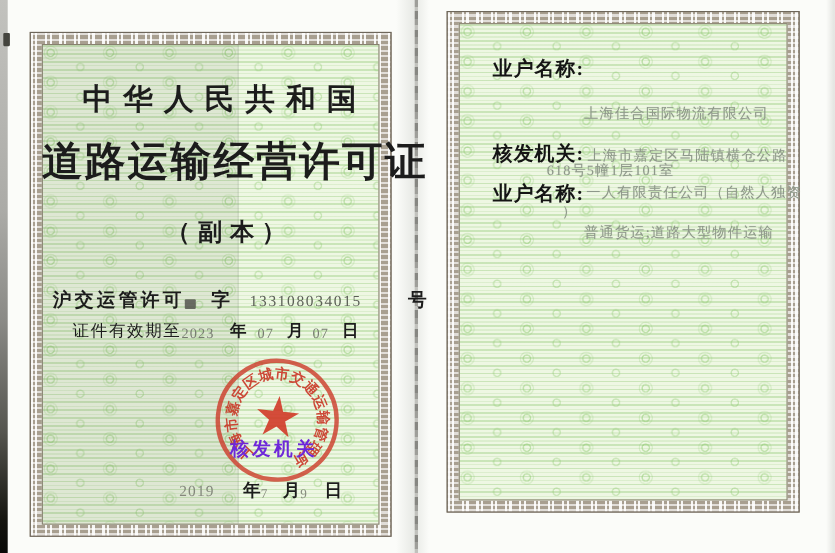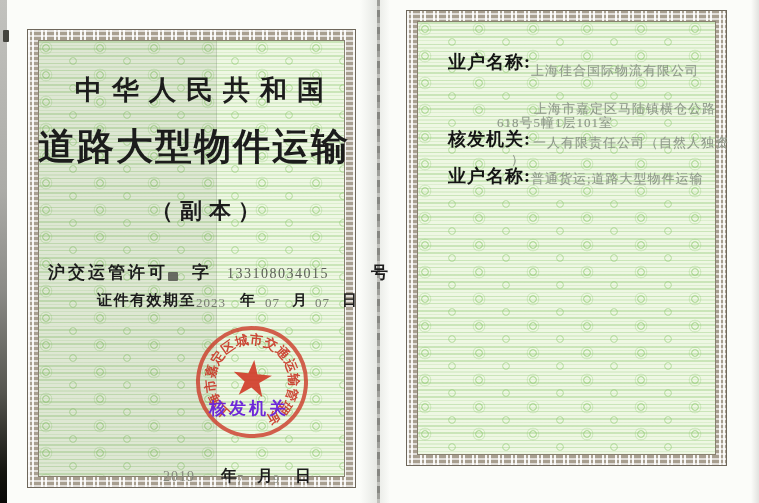--- a/index.html
+++ b/index.html
@@ -44,63 +44,63 @@
   .t-country{left:38px; top:72px; width:333px; text-align:center; font-size:27px; font-weight:700; letter-spacing:10px;}
   .t-title{left:38px; top:122px; width:307px; text-align:center; font-size:37px; font-weight:800; letter-spacing:2px;}
   .t-edition{left:38px; top:196px; width:307px; text-align:center; font-size:22px; font-weight:600; letter-spacing:7px;padding-left:35px;}
   .license-row{left:48px; top:261px; display:flex; align-items:baseline;}
   .license-row .lp{font-size:17px; font-weight:700; letter-spacing:3px;}
   .smudge{width:10px; height:9px; background:#53534e; opacity:.85; border-radius:1px; align-self:flex-end; margin:0 0 3px 0;}
   .license-row .zi{margin-left:14px; font-size:17px; font-weight:700;}
   .license-row .lnum{margin-left:18px; font-size:14px; color:#5c6057; letter-spacing:1.5px;}
   .license-row .lhao{margin-left:42px; font-size:17px; font-weight:700;}
   .validity-row{left:66px; top:291px; display:flex; align-items:baseline;}
-  .validity-row .vlabel{font-size:15px; font-weight:700; letter-spacing:1.5px;margin-left:31px;}
+  .validity-row .vlabel{font-size:15px; font-weight:400; letter-spacing:1.5px;}
   .graynum{font-size:13px; color:#777c71; position:relative; top:2px; letter-spacing:1px;}
   .validity-row .u{font-size:15px; font-weight:700;}
   .validity-row .u1{margin-left:14px;} .validity-row .n1{margin-left:10px;}
   .validity-row .u2{margin-left:12px;} .validity-row .n2{margin-left:8px;}
   .validity-row .u3{margin-left:12px;}
 
   
   .seal{position:absolute; left:196px; top:326px; width:112px; height:112px; transform:rotate(6deg);}
   .seal-ring{position:absolute; inset:0; border:4px solid rgba(204,58,40,0.80); border-radius:50%;}
   .seal-star{position:absolute; left:50%; top:50%; transform:translate(-50%,-56%); font-size:50px; line-height:1;
     color:rgba(208,52,34,0.88); font-family:"DejaVu Sans",sans-serif;}
   .seal-chars span{position:absolute; left:50%; top:50%; width:14px; height:15px; margin:-8px 0 0 -7px;
     font-size:13px; font-weight:700; color:rgba(200,48,32,0.88); text-align:center; transform-origin:center;}
   .t-issuer{left:209px; top:397px; font-size:17px; font-weight:700; letter-spacing:3px; color:#6d28d9;}
-  .issue-row{left:163px; top:436px; display:flex; align-items:baseline;margin-top:30px;}
+  .issue-row{left:163px; top:436px; display:flex; align-items:baseline;}
   .issue-row .iy{font-size:14px; color:#84887c; letter-spacing:1px;}
   .issue-row .u{font-size:16px; font-weight:700;}
   .issue-row .u1{margin-left:26px;} .issue-row .u2{margin-left:14px;} .issue-row .u3{margin-left:16px;}
   .issue-row .fn{font-size:12px; color:#878b7f; position:relative; top:2px;}
 
   
   .f-label{position:absolute; font-size:18px; font-weight:700; color:#141414; letter-spacing:1px; white-space:pre;}
   .f-value{position:absolute; font-size:13px; color:var(--faint-print); letter-spacing:1px; white-space:nowrap;
-    text-shadow:0 0 1px rgba(160,170,150,0.45);}
+    text-shadow:0 0 1px rgba(160,170,150,0.45);margin-top:32px;}
 </style>
 </head>
 <body>
 
 <div class="scan">
 
   <div class="fold-shadow"></div>
   <div class="fold-line"></div>
   <div class="right-edge"></div>
 
   <div class="frame frame-left">
     <div class="page-inner">
       <div class="seam-overlay"></div>
     </div>
   </div>
 
   <div class="lp-text t-country">中华人民共和国</div>
-  <div class="lp-text t-title">道路大型物件运输</div>
+  <div class="lp-text t-title">道路运输经营许可证</div>
   <div class="lp-text t-edition">（副本）</div>
 
   <div class="lp-text license-row">
     <span class="lp">沪交运管许可</span>
     <span class="smudge"></span>
     <span class="zi">字</span>
     <span class="lnum">133108034015</span>
     <span class="lhao">号</span>
   </div>
 

